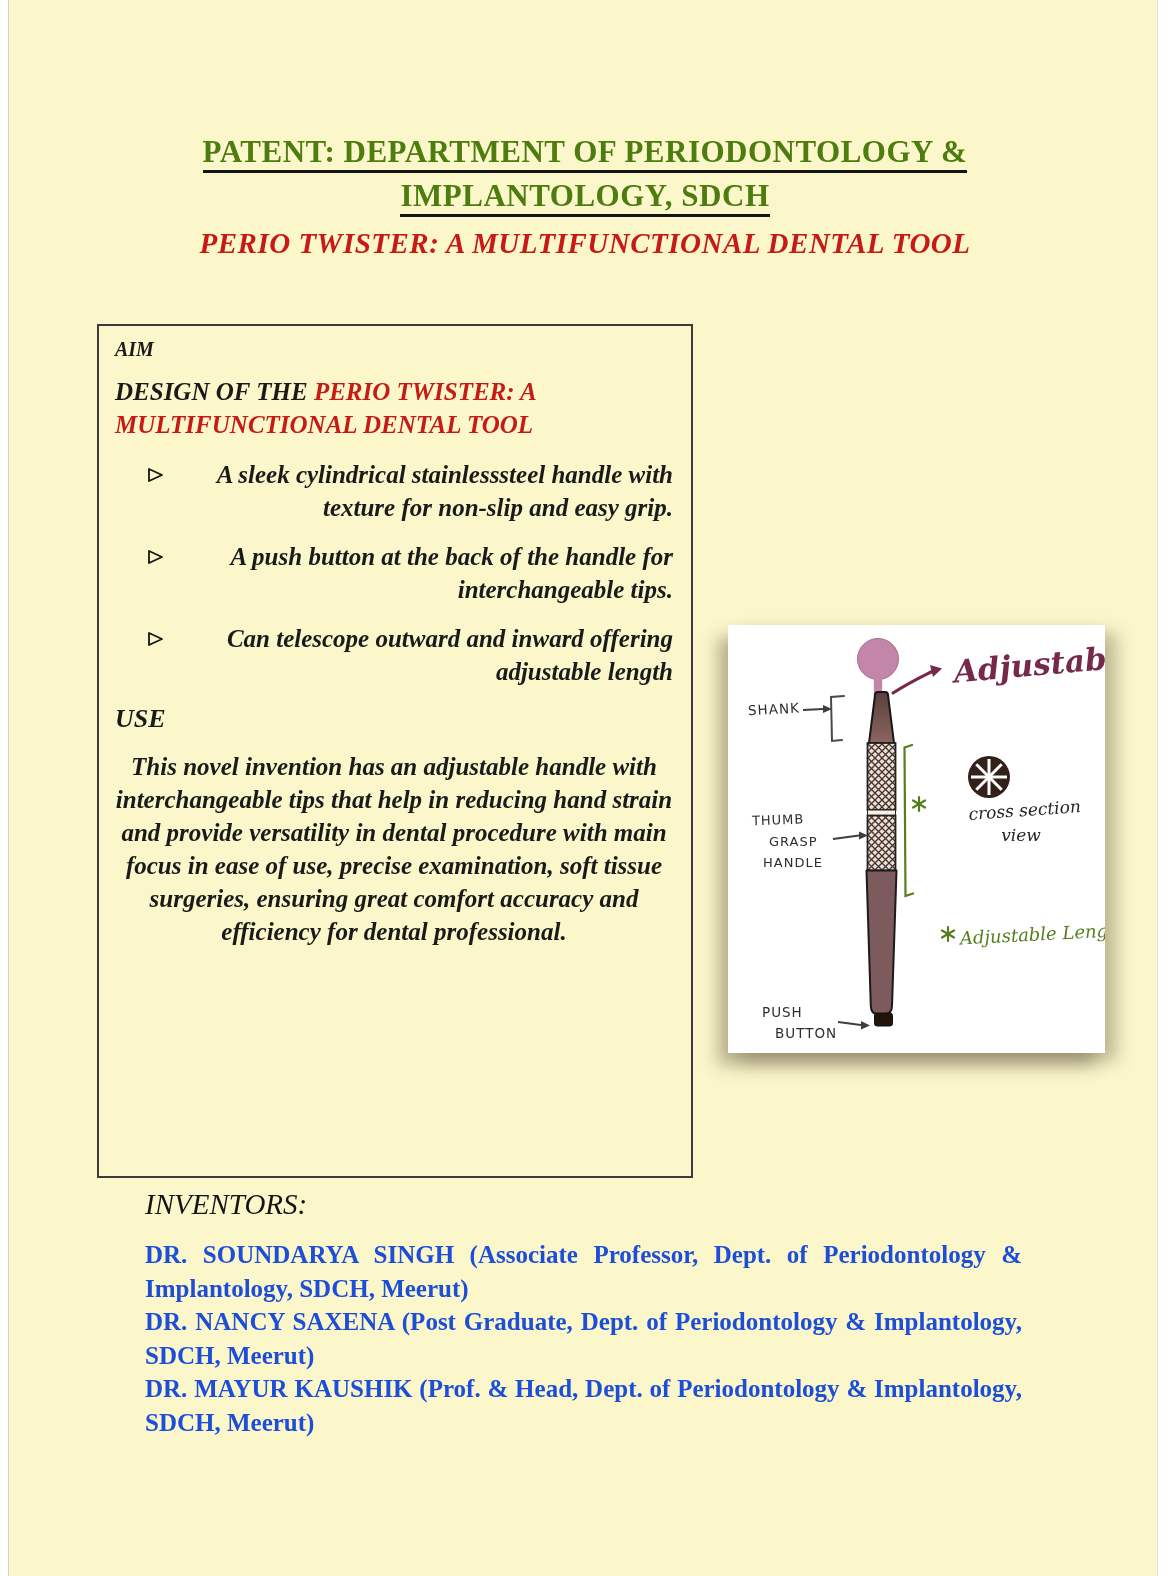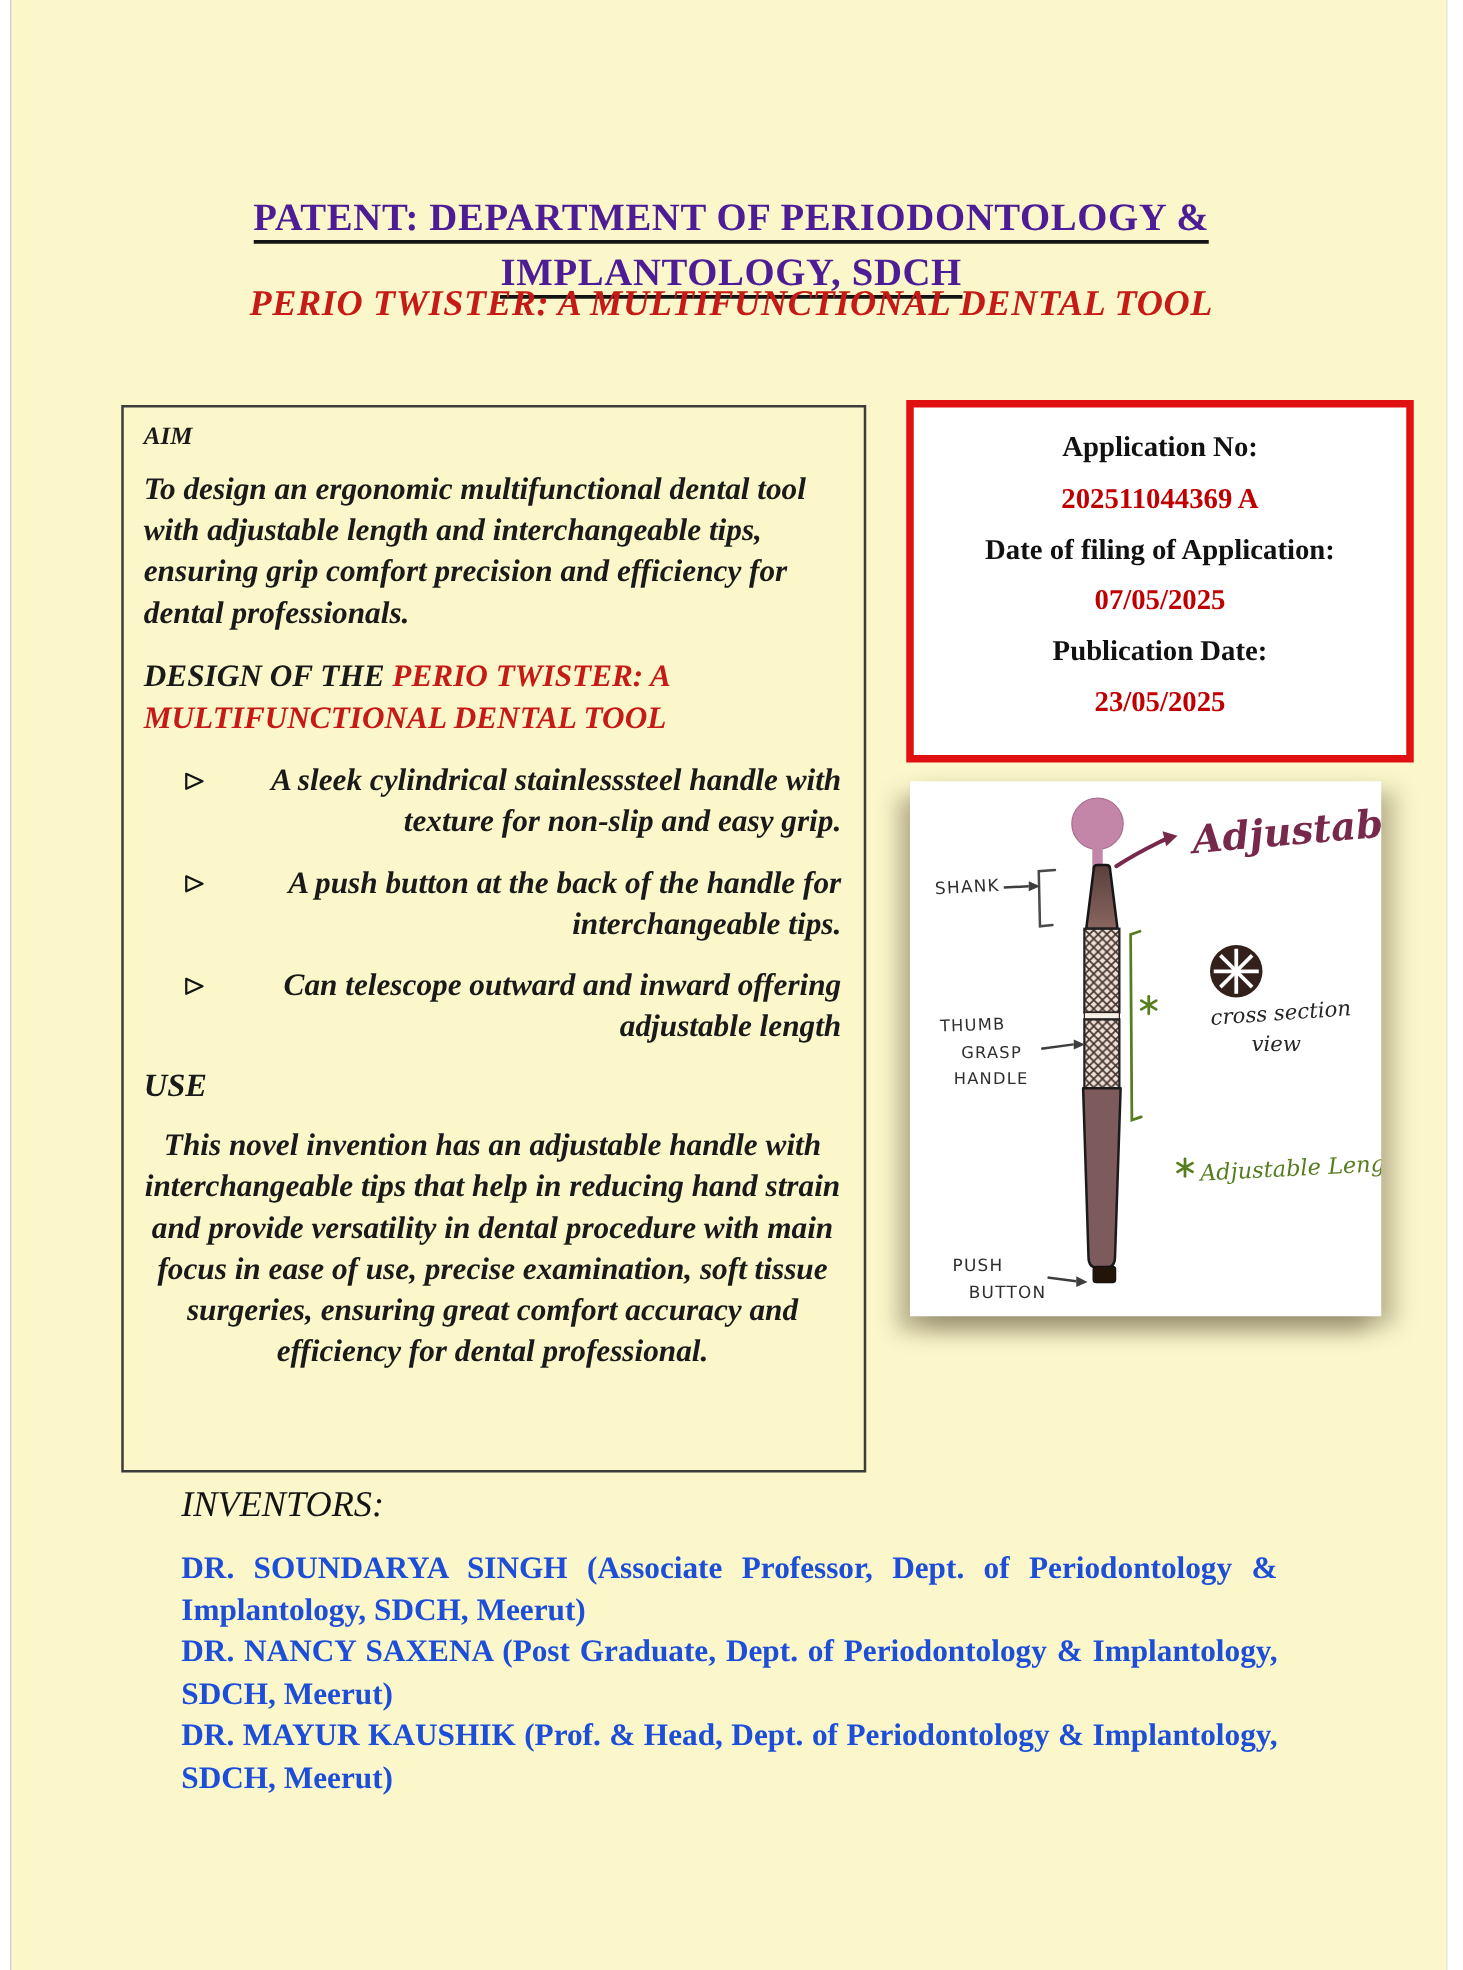--- a/index.html
+++ b/index.html
@@ -1,21 +1,21 @@
 <!DOCTYPE html>
 <html><head>
 <meta charset="utf-8">
 <style>
   html,body{margin:0;padding:0;background:#ffffff;}
   .canvas{position:relative;width:1170px;height:1576px;background:#ffffff;overflow:hidden;
           font-family:"Liberation Serif","DejaVu Serif",serif;}
   .paper{position:absolute;left:8px;top:0;width:1148px;height:1576px;background:#FBF7CB;
          border-left:1px solid #cfcfd8;border-right:1px solid #e3e3ea;}
   
-  .title-wrap{position:absolute;left:0;top:152px;width:100%;text-align:center;color:#4c1d95;}
+  .title-wrap{position:absolute;left:0;top:130px;width:100%;text-align:center;color:#4d7c0f;}
   .title-line{font-size:31px;font-weight:bold;line-height:44px;letter-spacing:.5px;}
   .title-line span{border-bottom:3px solid #141414;padding-bottom:1px;}
   .subtitle{position:absolute;left:0;top:227px;width:100%;text-align:center;
             font-size:29px;font-weight:bold;font-style:italic;color:#C51A15;letter-spacing:.5px;}
   
   .content-box{position:absolute;left:97px;top:324px;width:596px;height:854px;box-sizing:border-box;
                border:2px solid #3C3C3C;padding:12px 18px 0 16px;color:#1A1A1A;
                font-weight:bold;font-style:italic;font-size:25px;}
   .sec-heading{font-size:20px;margin:0 0 14px 0;}
   .para{line-height:33px;margin:0 0 18px 0;}
@@ -51,21 +51,20 @@
   <div class="paper"></div>
 
   <div class="title-wrap">
     <div class="title-line"><span>PATENT: DEPARTMENT OF PERIODONTOLOGY &amp;</span></div>
     <div class="title-line"><span>IMPLANTOLOGY, SDCH</span></div>
   </div>
   <div class="subtitle">PERIO TWISTER: A MULTIFUNCTIONAL DENTAL TOOL</div>
 
   <div class="content-box">
     <div class="sec-heading">AIM</div>
-    <p class="para">To design an ergonomic multifunctional dental tool with adjustable length and interchangeable tips, ensuring grip comfort precision and efficiency for dental professionals.</p>
     <div class="design-heading"><span>DESIGN OF THE </span><span class="red-inline">PERIO TWISTER: A MULTIFUNCTIONAL DENTAL TOOL</span></div>
     <ul class="bullets">
       <li>
         <svg class="bullet-glyph" width="17" height="16" viewBox="0 0 17 16">
             <path d="M2 2 L15 8 L2 14 Z" fill="none" stroke="#151515" stroke-width="1.8" stroke-linejoin="round"></path>
           </svg>
         <span>A sleek cylindrical stainlesssteel handle with texture for non-slip and easy grip.</span>
       </li>
       <li>
         <svg class="bullet-glyph" width="17" height="16" viewBox="0 0 17 16">
@@ -77,28 +76,20 @@
         <svg class="bullet-glyph" width="17" height="16" viewBox="0 0 17 16">
             <path d="M2 2 L15 8 L2 14 Z" fill="none" stroke="#151515" stroke-width="1.8" stroke-linejoin="round"></path>
           </svg>
         <span>Can telescope outward and inward offering adjustable length</span>
       </li>
     </ul>
     <div class="use-heading">USE</div>
     <p class="use-text">This novel invention has an adjustable handle with interchangeable tips that help in reducing hand strain and provide versatility in dental procedure with main focus in ease of use, precise examination, soft tissue surgeries, ensuring great comfort accuracy and efficiency for dental professional.</p>
   </div>
 
-  <div class="info-box">
-    <div class="info-label">Application No:</div>
-    <div class="info-value">202511044369 A</div>
-    <div class="info-label">Date of filing of Application:</div>
-    <div class="info-value">07/05/2025</div>
-    <div class="info-label">Publication Date:</div>
-    <div class="info-value">23/05/2025</div>
-  </div>
 
   <div class="diagram-box">
     <svg width="377" height="428" viewBox="0 0 377 428">
       <defs>
         <linearGradient id="shankGrad" x1="0" y1="0" x2="0" y2="1">
           <stop offset="0" stop-color="#5A403C"></stop>
             <stop offset="1" stop-color="#8A6660"></stop>
         </linearGradient>
         <pattern id="hatch" width="7" height="7" patternUnits="userSpaceOnUse">
           <rect width="7" height="7" fill="#EBE2D6"></rect>

